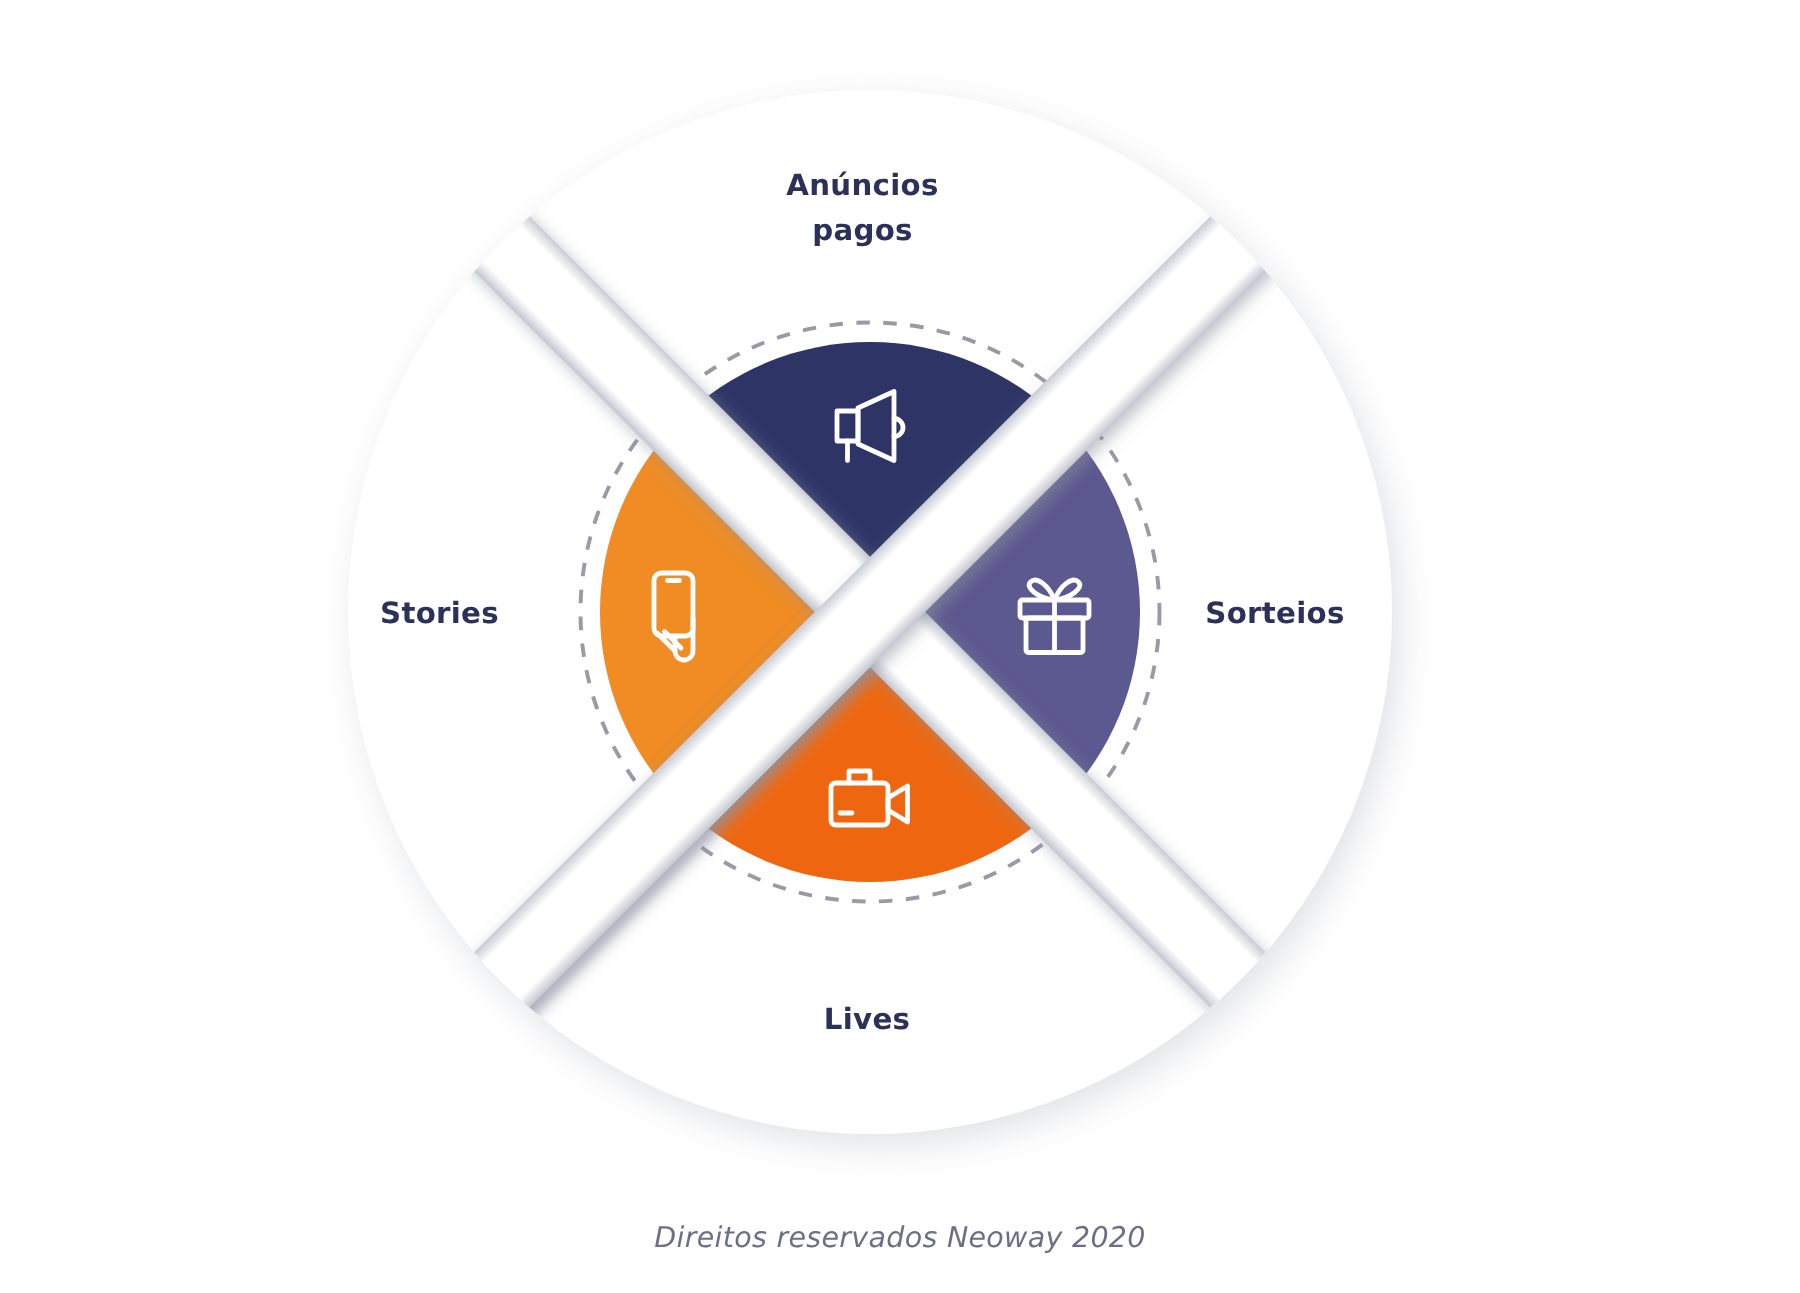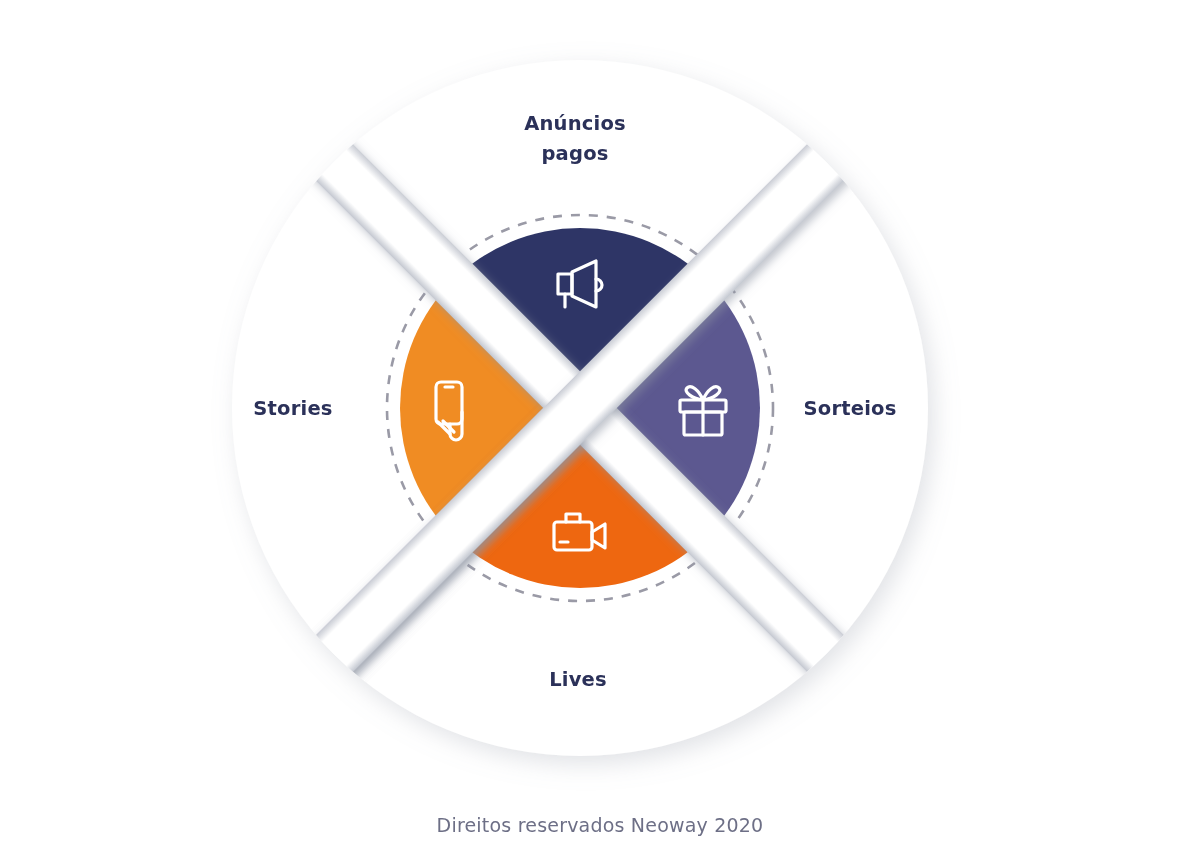--- a/index.html
+++ b/index.html
@@ -142,14 +142,14 @@
       <text class="quad-label" x="575" y="160" text-anchor="middle" fill="#2b3159">pagos</text>
 
       <text class="quad-label" x="850" y="415" text-anchor="middle" fill="#2b3159">Sorteios</text>
 
       <text class="quad-label" x="578" y="686" text-anchor="middle" fill="#2b3159">Lives</text>
 
       <text class="quad-label" x="293" y="415" text-anchor="middle" fill="#2b3159">Stories</text>
     </g>
   </svg>
 
-  <div class="footer-text" style="color: rgb(109, 111, 134);">Direitos reservados Neoway 2020</div>
+  <div class="footer-text" style="color: rgb(109, 111, 134); font-style: italic;">Direitos reservados Neoway 2020</div>
 </div>
 
 </body></html>

